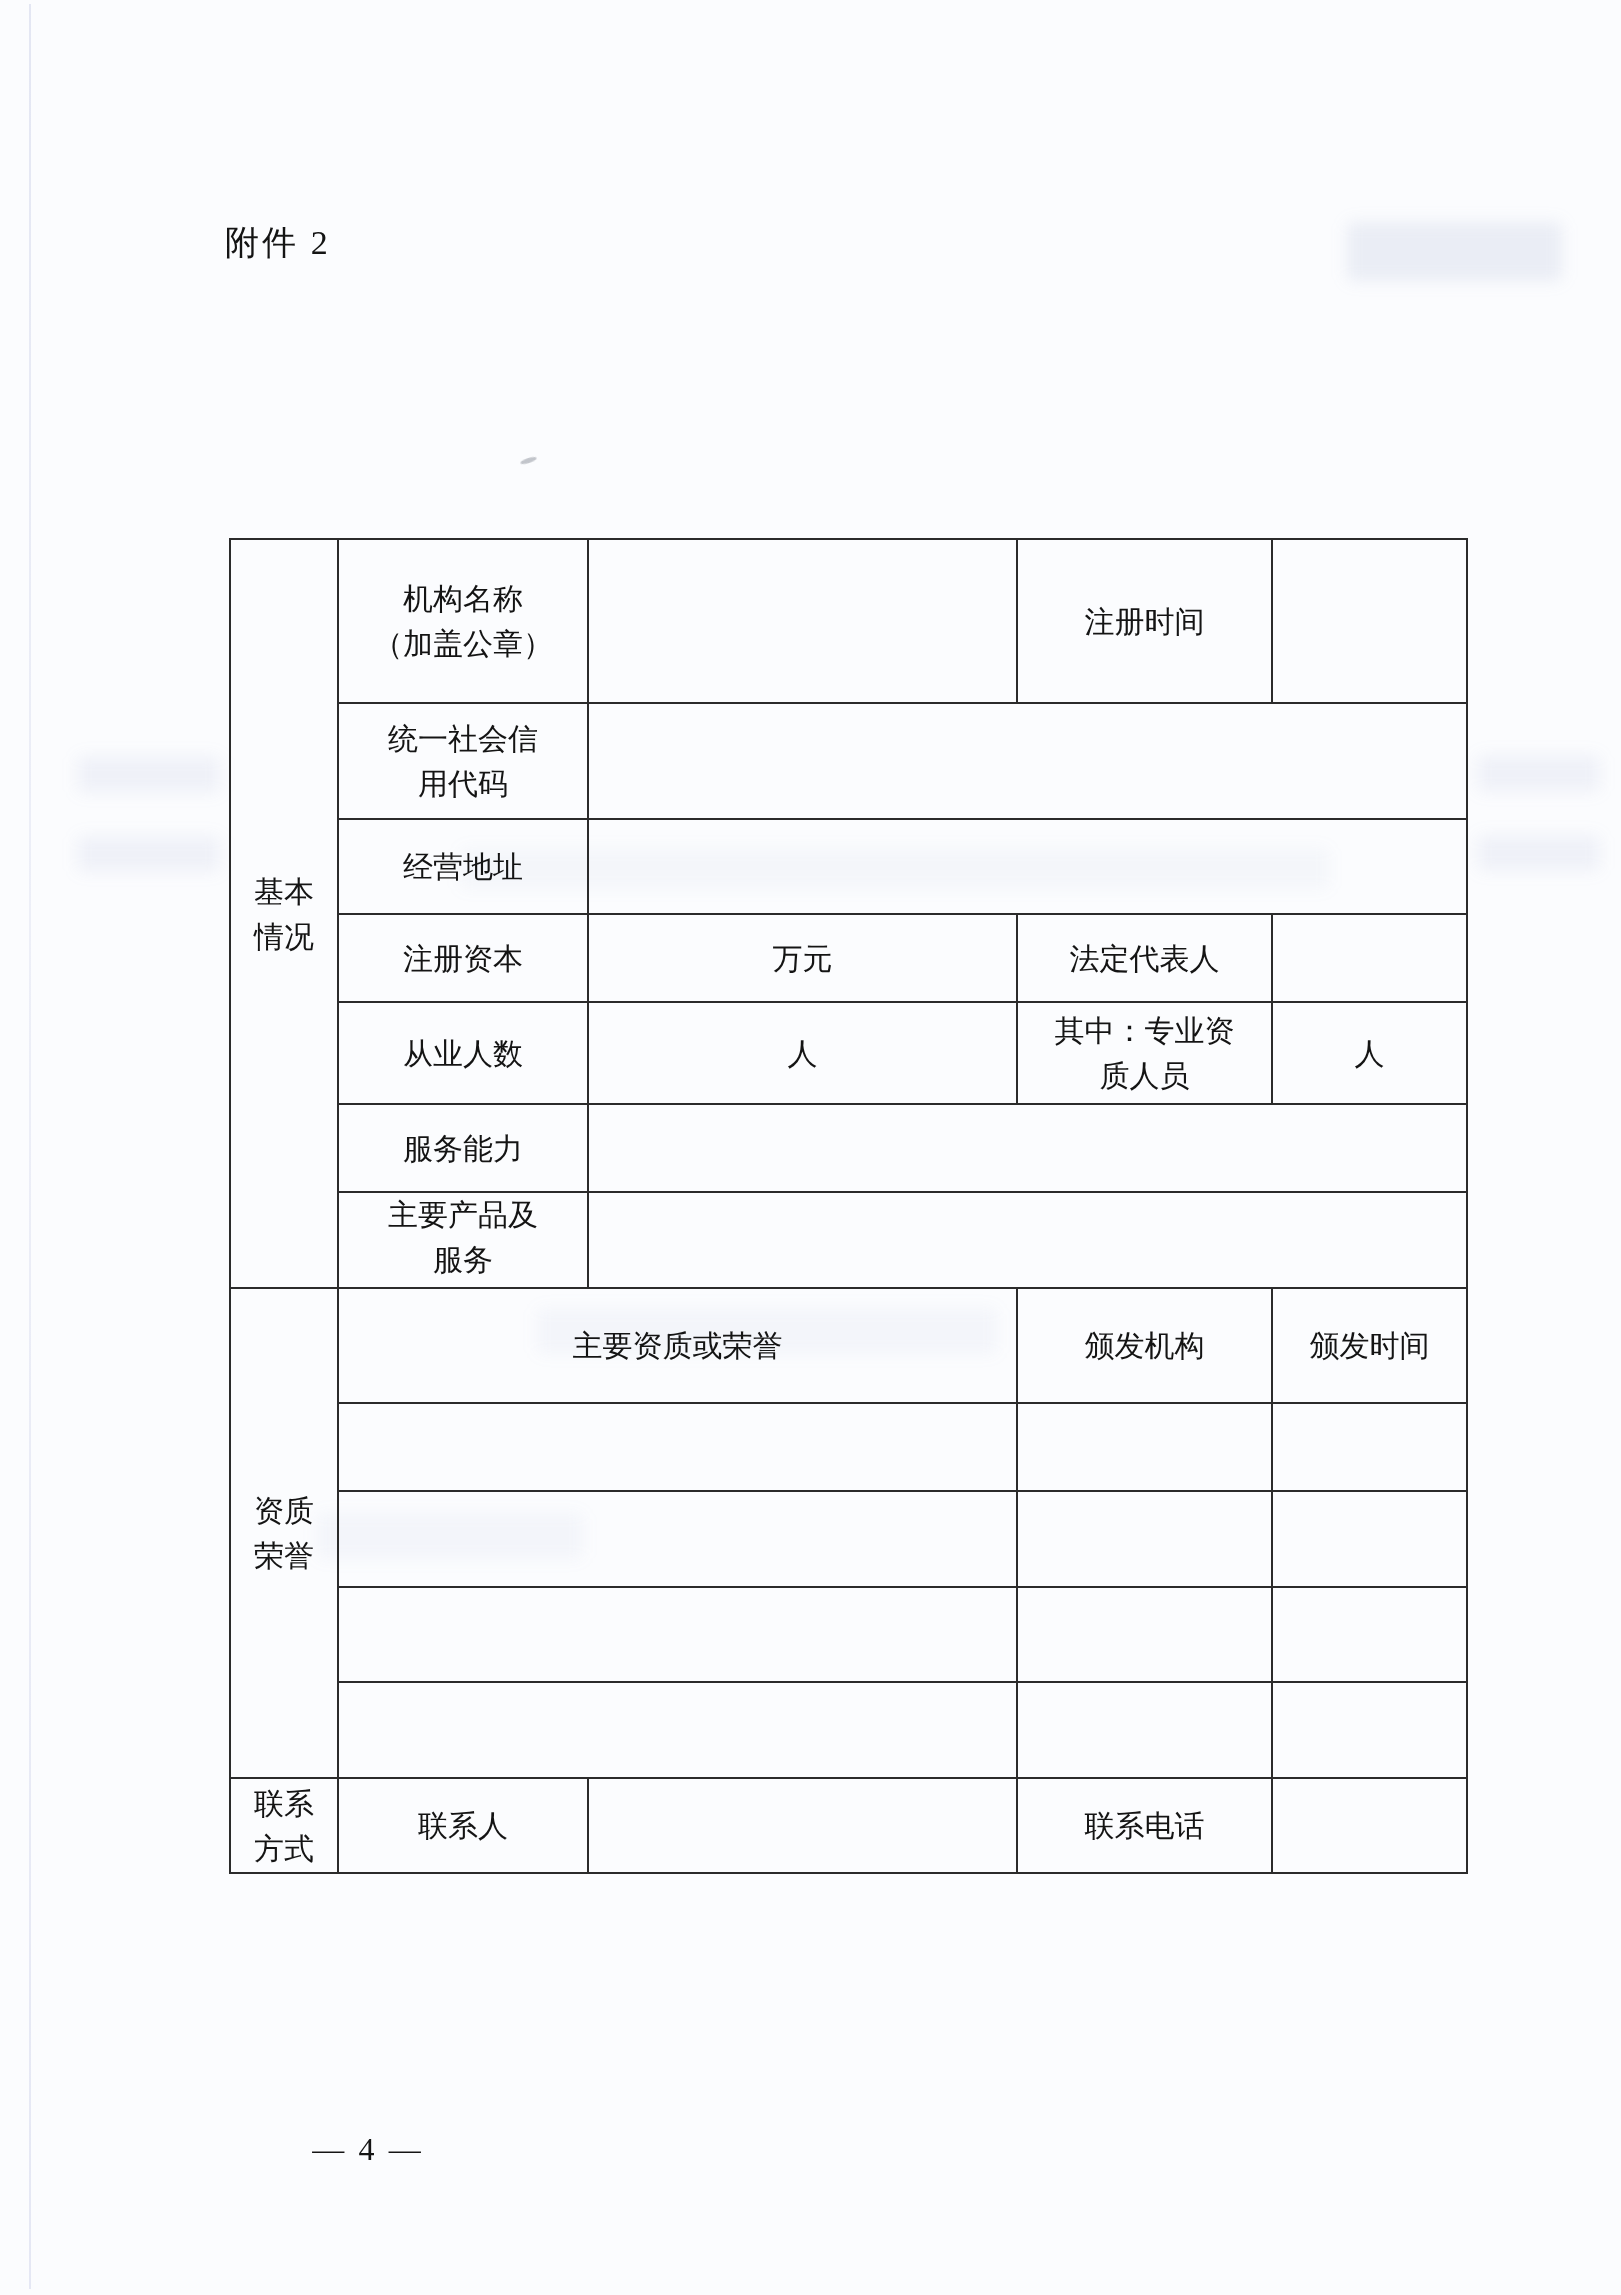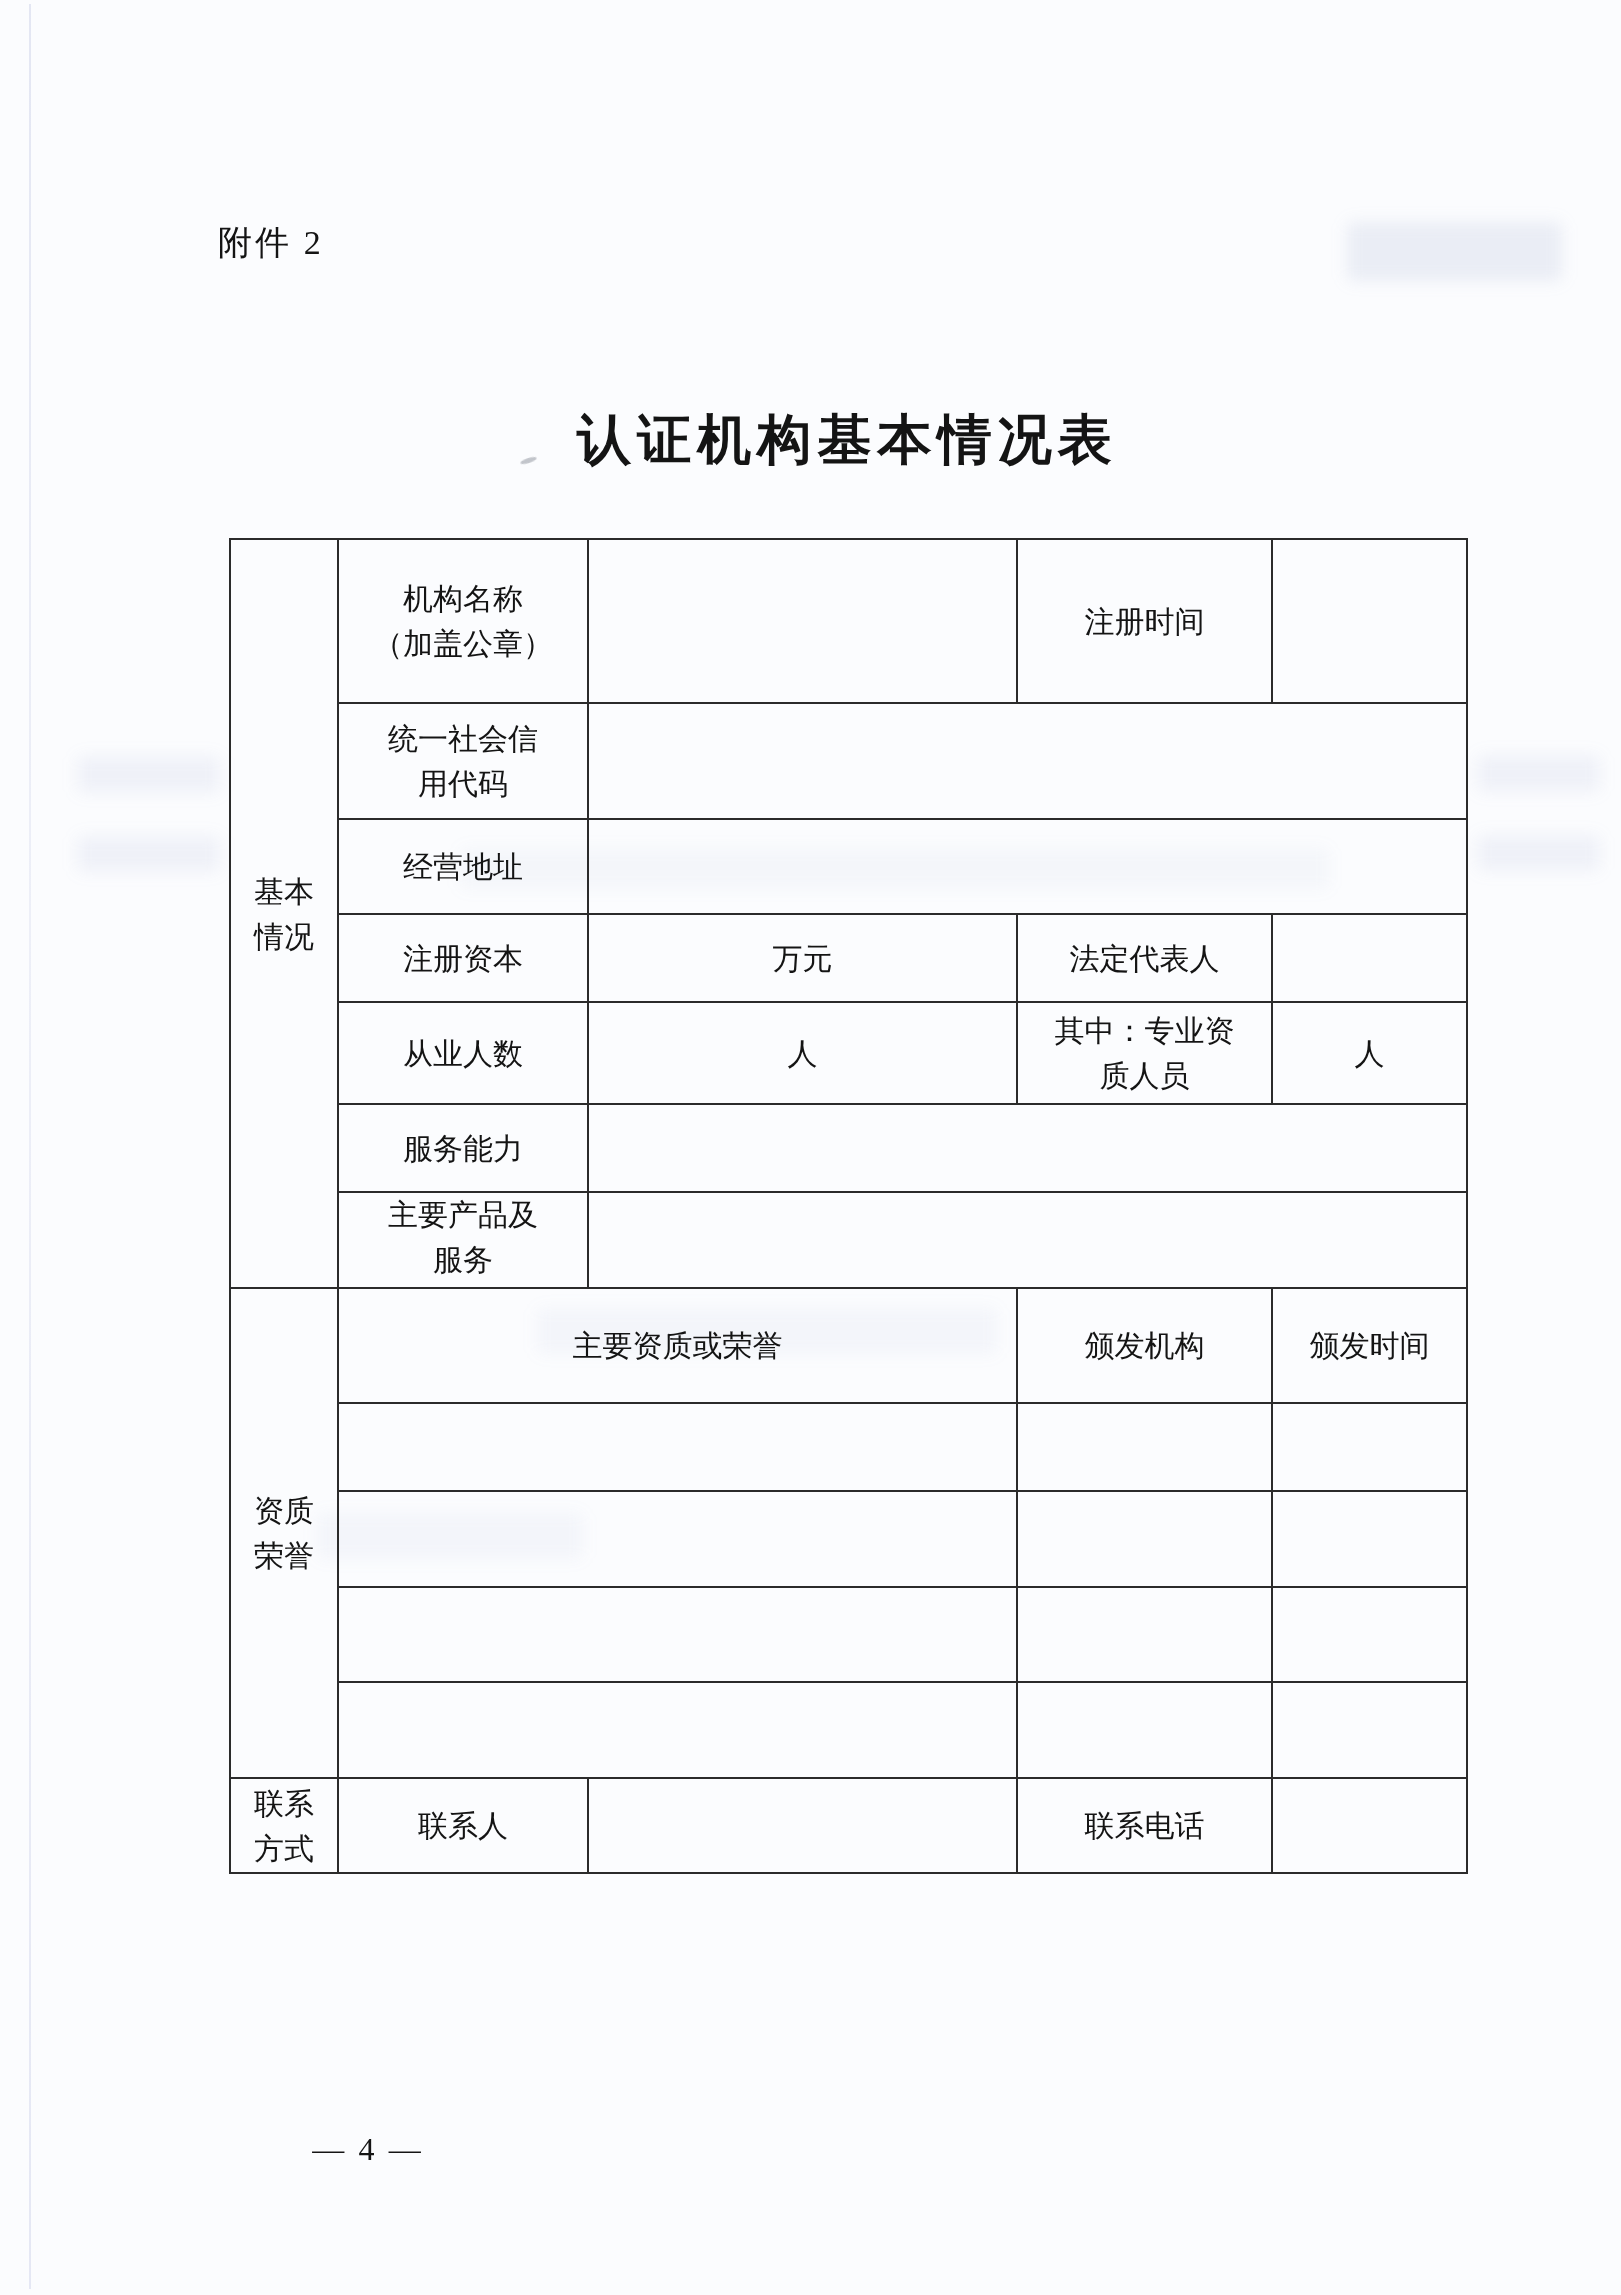--- a/index.html
+++ b/index.html
@@ -25,21 +25,21 @@
   .g3{left:1477px;top:755px;width:123px;height:37px;}
   .g4{left:77px;top:836px;width:143px;height:36px;}
   .g5{left:1477px;top:835px;width:123px;height:36px;}
   .g6{left:460px;top:848px;width:869px;height:41px;background:rgba(122,136,186,0.05);}
   .g7{left:537px;top:1308px;width:460px;height:46px;background:rgba(122,136,186,0.06);}
   .g8{left:317px;top:1513px;width:266px;height:46px;background:rgba(122,136,186,0.06);}
   .speck{position:absolute;left:520px;top:458px;width:17.4px;height:5.1px;
     background:rgba(90,95,110,0.35);border-radius:50%;transform:rotate(-18deg);filter:blur(0.5px);}
 
   .attachment{
-    position:absolute;left:218px;top:220px;
+    position:absolute;left:225px;top:220px;
     font-size:34px;letter-spacing:3.1px;z-index:2;
   }
   .title{
     position:absolute;left:229px;top:404px;width:1237px;
     text-align:center;font-size:54px;font-weight:bold;
     letter-spacing:6.1px;z-index:2;
   }
   table.form{
     position:absolute;left:229px;top:538px;width:1237px;
     border-collapse:collapse;table-layout:fixed;
@@ -73,21 +73,20 @@
   <div class="ghost g3"></div>
   <div class="ghost g4"></div>
   <div class="ghost g5"></div>
   <div class="ghost g6"></div>
   <div class="ghost g7"></div>
   <div class="ghost g8"></div>
   <div class="speck"></div>
 
   <div class="attachment">附件 2</div>
 
-  <div class="title">认证机构基本情况表</div>
 
   <table class="form">
     <colgroup>
       <col style="width:108px">
         <col style="width:250px">
         <col style="width:429px">
       <col style="width:255px">
         <col style="width:195px">
     </colgroup>
     <tbody>

